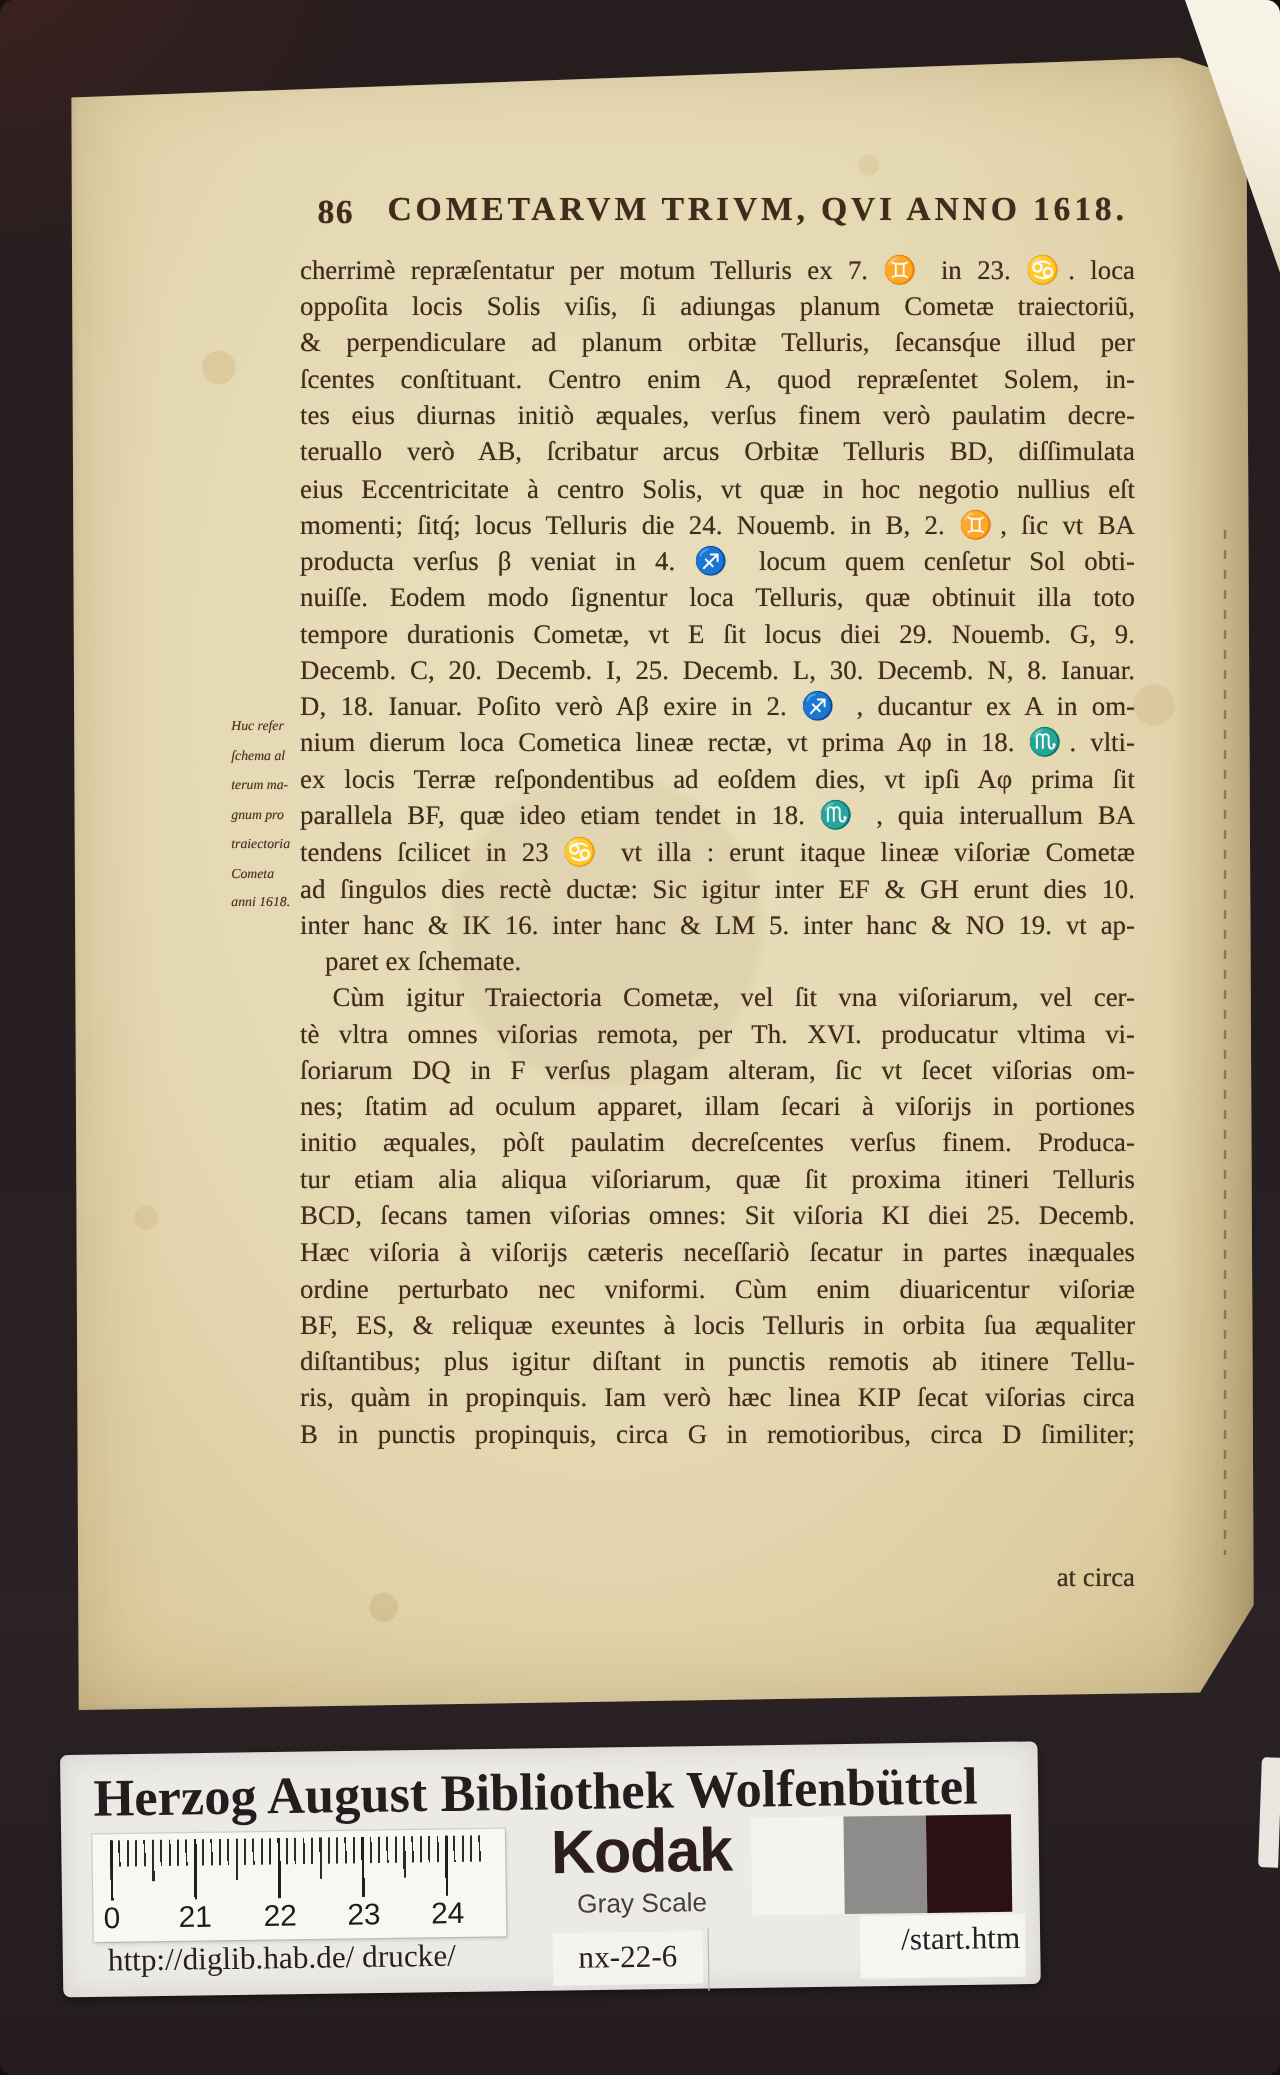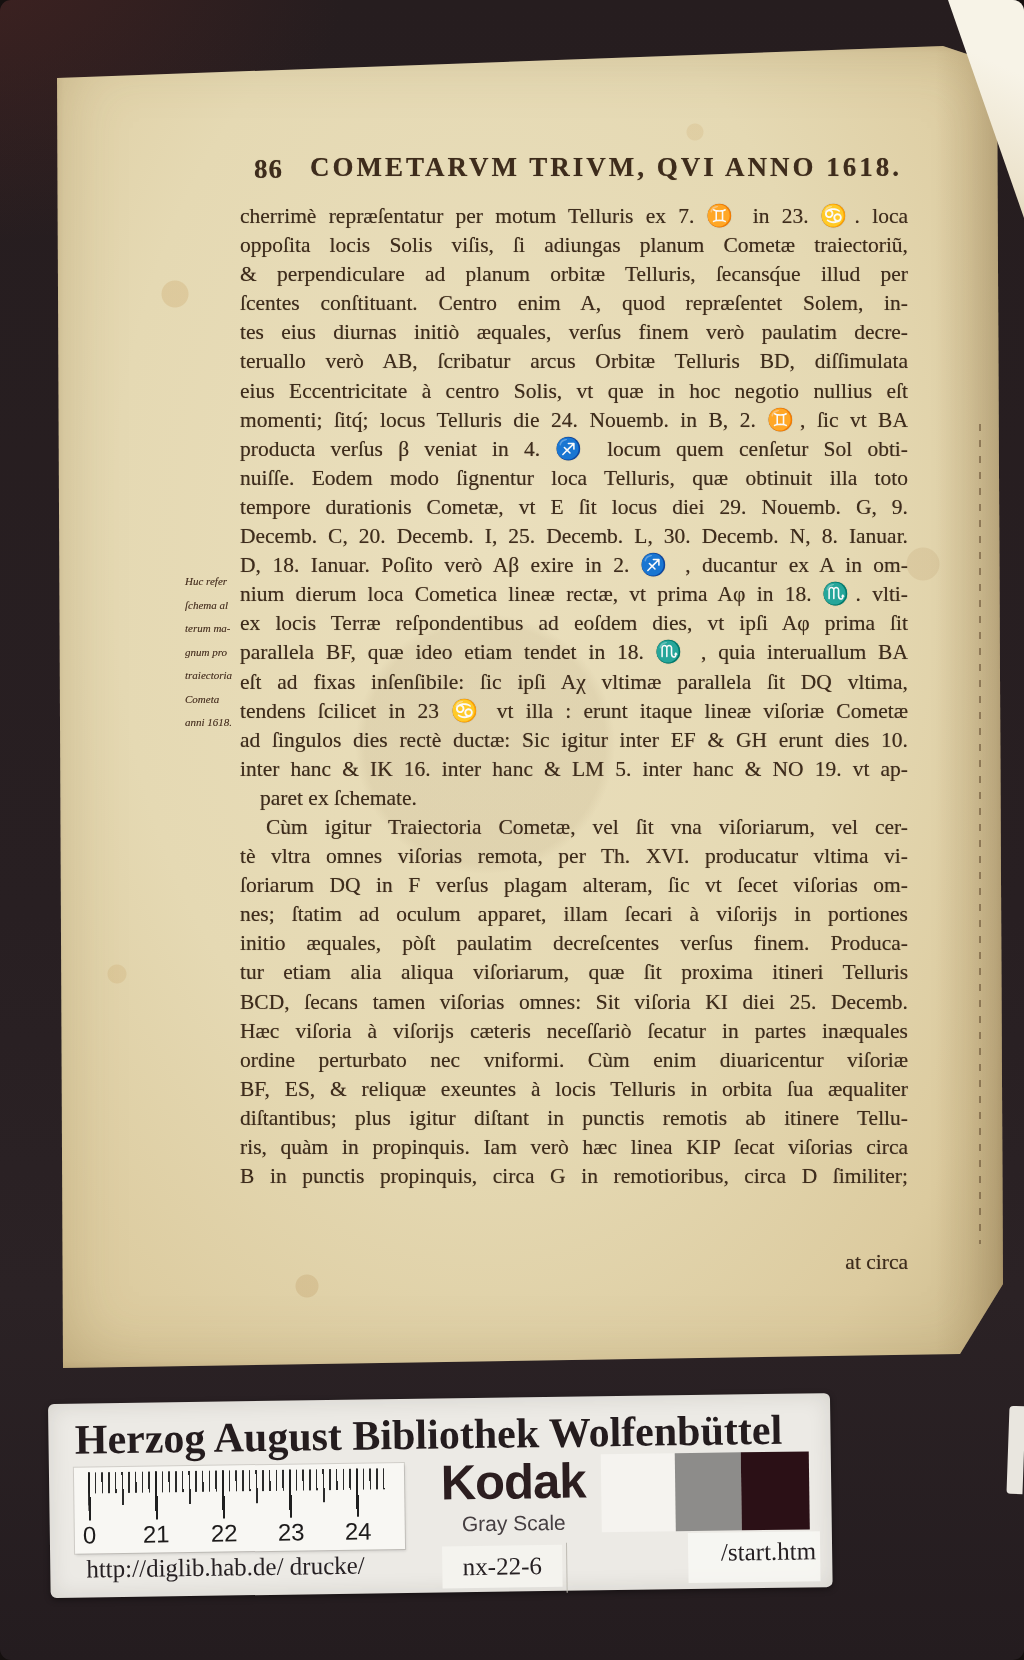--- a/index.html
+++ b/index.html
@@ -103,21 +103,20 @@
     <div class="bodyline">eius Eccentricitate à centro Solis, vt quæ in hoc negotio nullius eſt</div>
     <div class="bodyline">momenti; ſitq́; locus Telluris die 24. Nouemb. in B, 2. ♊, ſic vt BA</div>
     <div class="bodyline">producta verſus β veniat in 4. ♐ locum quem cenſetur Sol obti-</div>
     <div class="bodyline">nuiſſe. Eodem modo ſignentur loca Telluris, quæ obtinuit illa toto</div>
     <div class="bodyline">tempore durationis Cometæ, vt E ſit locus diei 29. Nouemb. G, 9.</div>
     <div class="bodyline">Decemb. C, 20. Decemb. I, 25. Decemb. L, 30. Decemb. N, 8. Ianuar.</div>
     <div class="bodyline">D, 18. Ianuar.  Poſito verò Aβ exire in 2. ♐ , ducantur ex A in om-</div>
     <div class="bodyline">nium dierum loca Cometica lineæ rectæ, vt prima Aφ in 18. ♏. vlti-</div>
     <div class="bodyline">ex locis Terræ reſpondentibus ad eoſdem dies, vt ipſi Aφ prima ſit</div>
     <div class="bodyline">parallela BF, quæ ideo etiam tendet in 18. ♏ , quia interuallum BA</div>
-    <div class="bodyline">eſt ad fixas inſenſibile: ſic ipſi Aχ vltimæ parallela ſit DQ vltima,</div>
     <div class="bodyline">tendens ſcilicet in 23 ♋ vt illa : erunt itaque lineæ viſoriæ Cometæ</div>
     <div class="bodyline">ad ſingulos dies rectè ductæ: Sic igitur inter EF &amp; GH erunt dies 10.</div>
     <div class="bodyline">inter hanc &amp; IK 16. inter hanc &amp; LM 5. inter hanc &amp; NO 19. vt ap-</div>
     <div class="bodyline short">paret ex ſchemate.</div>
     <div class="bodyline indent">Cùm igitur Traiectoria Cometæ, vel ſit vna viſoriarum, vel cer-</div>
     <div class="bodyline">tè vltra omnes viſorias remota, per Th. XVI. producatur vltima vi-</div>
     <div class="bodyline">ſoriarum DQ in F verſus plagam alteram, ſic vt ſecet viſorias om-</div>
     <div class="bodyline">nes; ſtatim ad oculum apparet, illam ſecari à viſorijs in portiones</div>
     <div class="bodyline">initio æquales, pòſt paulatim decreſcentes verſus finem.  Produca-</div>
     <div class="bodyline">tur etiam alia aliqua viſoriarum, quæ ſit proxima itineri Telluris</div>

